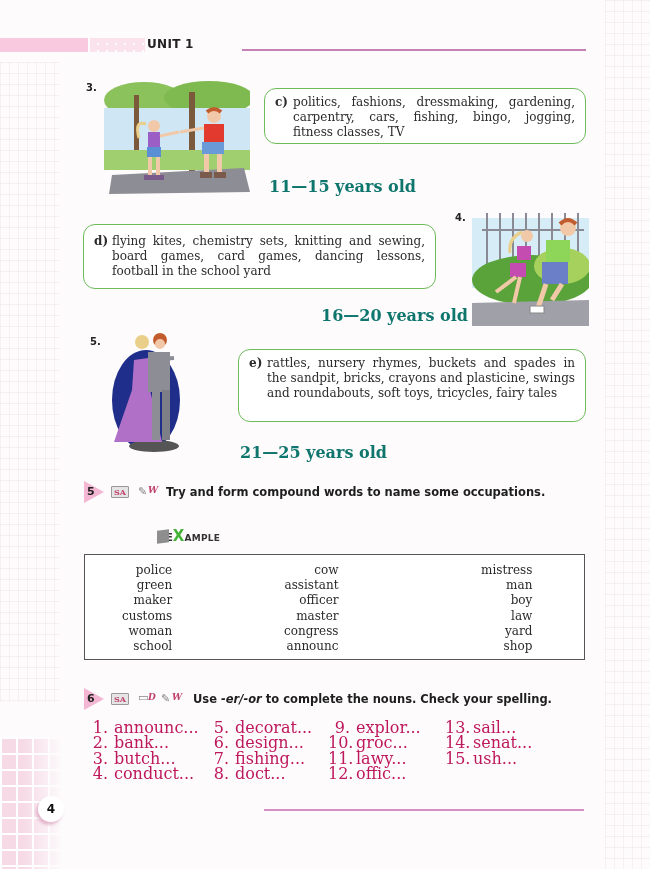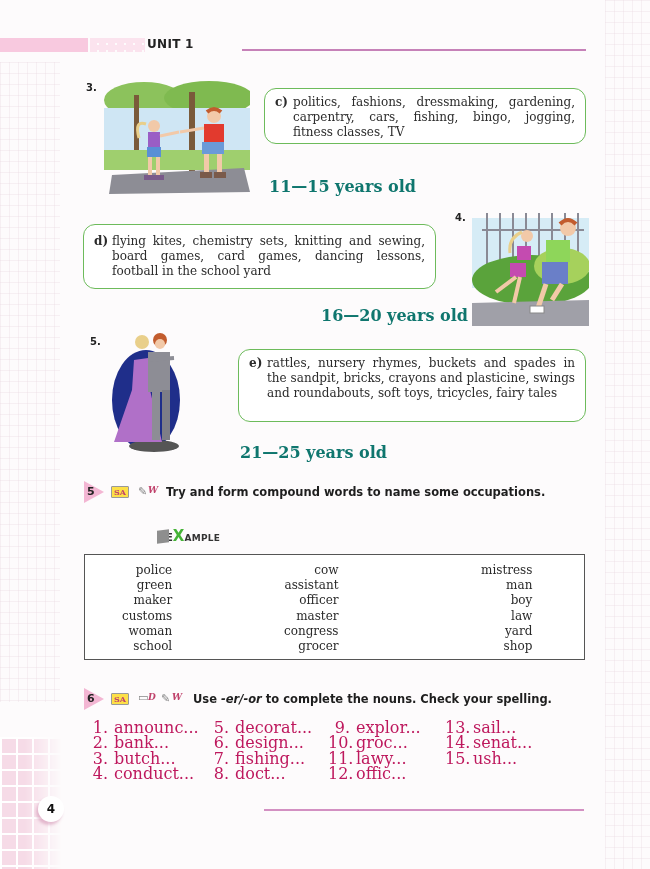--- a/index.html
+++ b/index.html
@@ -70,21 +70,21 @@
     position: absolute; width: 22px; height: 22px;
   }
   .ex-num .tri {
     position: absolute; left: 0; top: 0; width: 0; height: 0;
     border-top: 11px solid transparent; border-bottom: 11px solid transparent;
     border-left: 20px solid #f3b6d3;
   }
   .ex-num .n { position: absolute; left: 3px; top: 4px; font-family: "DejaVu Sans", sans-serif; font-weight: bold; font-size: 11px; color: #222; }
   .badge-sa {
     position: absolute; font-size: 8px; font-weight: bold; color: #c0436c;
-    border: 1px solid #999; border-radius: 1px; padding: 0 2px; height: 10px; line-height: 10px; background: #fde047;
+    border: 1px solid #999; border-radius: 1px; padding: 0 2px; height: 10px; line-height: 10px; background: #e5e5e5;
   }
   .badge-w, .badge-d {
     position: absolute; font-size: 9px; font-weight: bold; color: #c0436c; font-style: italic;
   }
   .ex-title { position: absolute; font-family: "DejaVu Sans", sans-serif; font-weight: bold; font-size: 11.5px; color: #1e1e1e; white-space: nowrap; }
   .ex-title i { font-style: italic; }
 
   .example-logo { position: absolute; left: 157px; top: 527px; font-family: "DejaVu Sans", sans-serif; font-size: 10px; }
   .example-logo .sq { display:inline-block; width: 12px; height: 13px; background: #8e8e8e; vertical-align: -2px; transform: skewY(-8deg); margin-right: -3px; }
   .example-logo .e { font-weight: bold; color: #333; }
@@ -242,21 +242,21 @@
     <div>customs</div>
     <div>woman</div>
     <div>school</div>
   </div>
   <div class="words-col" style="left:199px;">
     <div>cow</div>
     <div>assistant</div>
     <div>officer</div>
     <div>master</div>
     <div>congress</div>
-    <div>grocer</div>
+    <div>announc</div>
   </div>
   <div class="words-col" style="left:352px;margin-left:44px;">
     <div>mistress</div>
     <div>man</div>
     <div>boy</div>
     <div>law</div>
     <div>yard</div>
     <div>shop</div>
   </div>
 </div>

